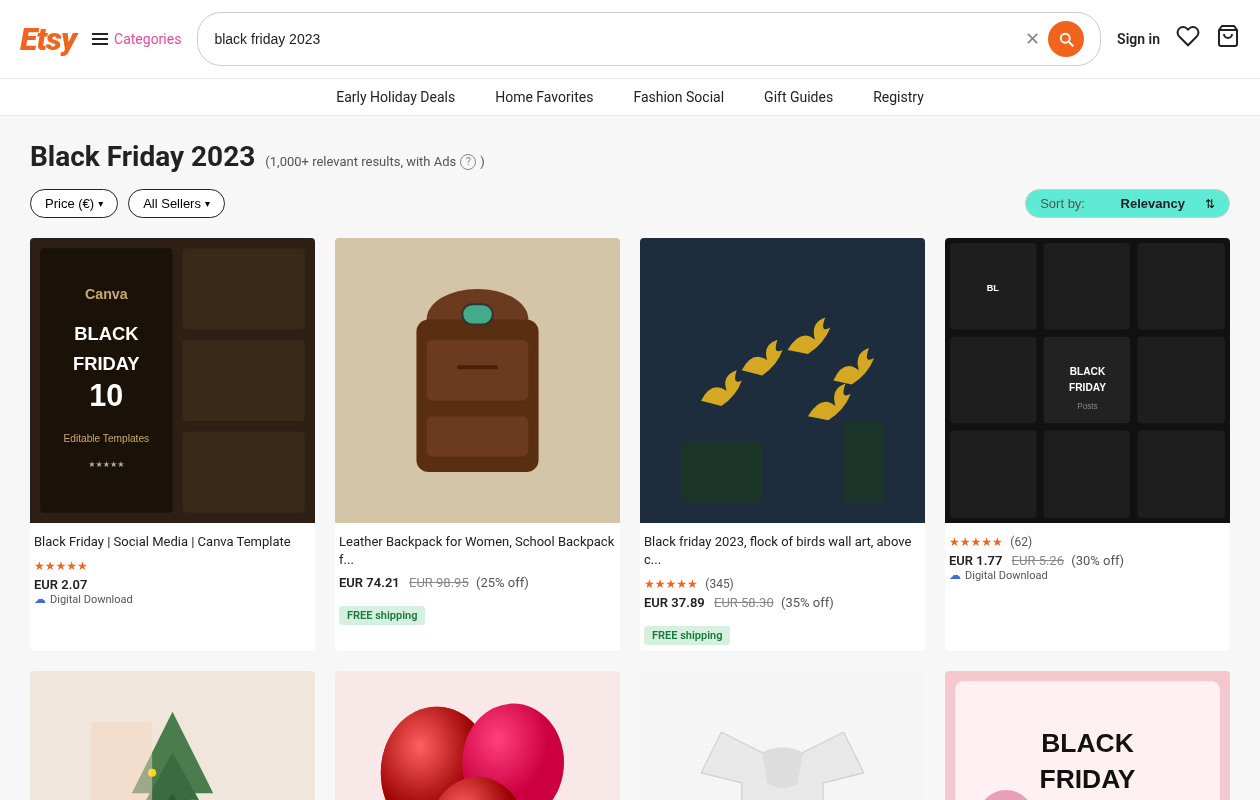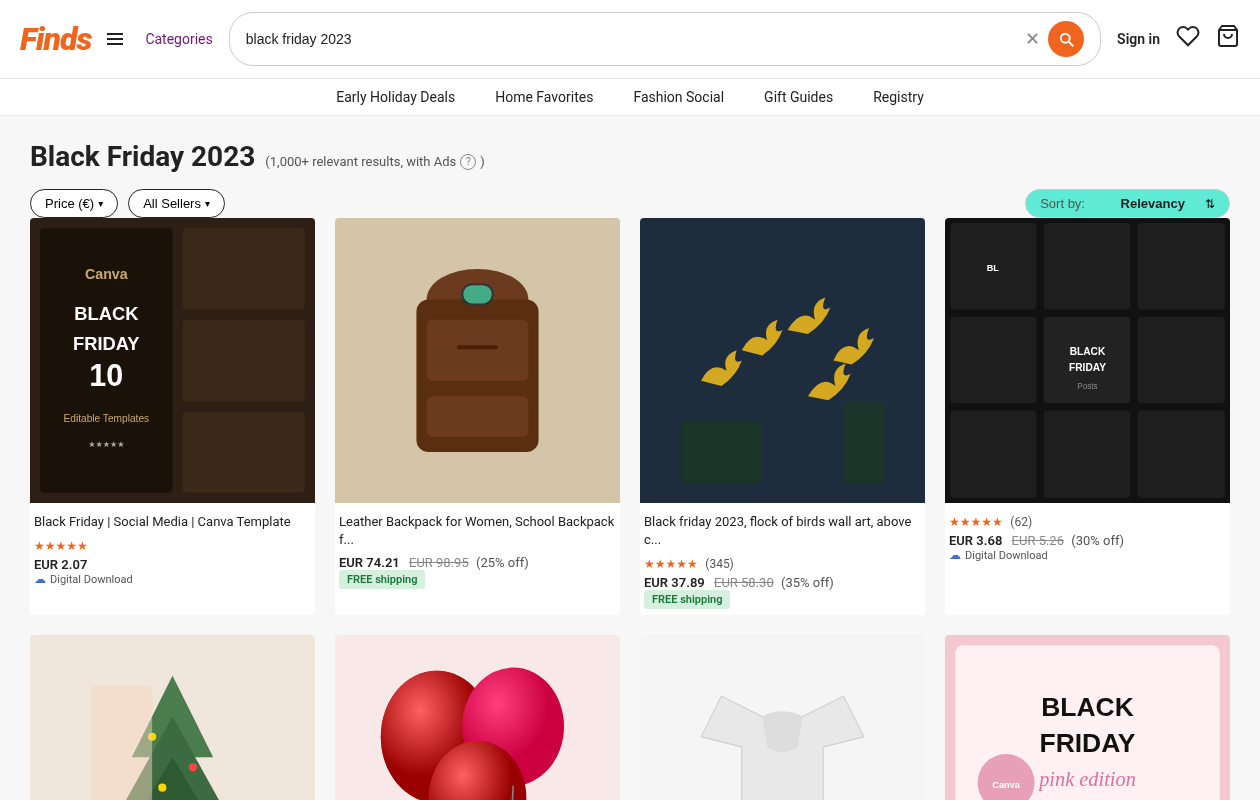--- a/index.html
+++ b/index.html
@@ -1,21 +1,21 @@
 <!DOCTYPE html>
 <html><head>
   <meta charset="utf-8">
   <style>
     * { box-sizing: border-box; margin: 0; padding: 0; }
     body { font-family: -apple-system, BlinkMacSystemFont, 'Segoe UI', Roboto, sans-serif; background: #fff; color: #222; font-size: 14px; }
 
     
     .header { display: flex; align-items: center; padding: 12px 20px; background: #fff; border-bottom: 1px solid #e8e8e8; gap: 16px; }
     .logo { color: #F1641E; font-size: 32px; font-weight: 900; font-style: italic; letter-spacing: -1px; cursor: pointer; flex-shrink: 0; }
-    .categories-btn { display: flex; align-items: center; gap: 22px; font-size: 14px; color: #701a75; cursor: pointer; white-space: nowrap; flex-shrink: 0; }
+    .categories-btn { display: flex; align-items: center; gap: 6px; font-size: 14px; color: #ec4899; cursor: pointer; white-space: nowrap; flex-shrink: 0; }
     .hamburger-icon { display: flex; flex-direction: column; gap: 3px; }
     .hamburger-icon span { display: block; width: 16px; height: 2px; background: #222; }
     .search-bar { flex: 1; display: flex; align-items: center; border: 1px solid #ccc; border-radius: 24px; padding: 8px 16px; background: #fff; min-width: 0; }
     .search-bar input { flex: 1; border: none; outline: none; font-size: 14px; color: #222; background: transparent; }
     .search-clear { background: none; border: none; cursor: pointer; color: #888; font-size: 18px; padding: 0 8px; }
     .search-submit { background: #F1641E; border: none; border-radius: 50%; width: 36px; height: 36px; cursor: pointer; display: flex; align-items: center; justify-content: center; flex-shrink: 0; }
     .search-submit svg { fill: #fff; }
     .header-actions { display: flex; align-items: center; gap: 16px; flex-shrink: 0; }
     .sign-in { font-size: 14px; font-weight: 600; color: #222; cursor: pointer; white-space: nowrap; }
     .icon-btn { background: none; border: none; cursor: pointer; color: #222; font-size: 22px; }
@@ -25,53 +25,53 @@
     .nav-item { font-size: 14px; color: #222; cursor: pointer; white-space: nowrap; text-decoration: none; }
 
     
     .main { padding: 24px 30px; background: #f7f7f7; min-height: 600px; }
     .page-title-row { display: flex; align-items: baseline; gap: 10px; margin-bottom: 16px; }
     .page-title { font-size: 28px; font-weight: 700; color: #222; }
     .results-info { font-size: 13px; color: #555; display: flex; align-items: center; gap: 4px; }
     .info-icon { width: 16px; height: 16px; border-radius: 50%; border: 1px solid #888; display: inline-flex; align-items: center; justify-content: center; font-size: 11px; color: #888; cursor: pointer; }
 
     
-    .filters-row { display: flex; align-items: center; justify-content: space-between; }
+    .filters-row { display: flex; align-items: center; justify-content: space-between; margin-bottom: 20px; }
     .filters-left { display: flex; gap: 10px; }
     .filter-btn { border: 1px solid #222; border-radius: 20px; padding: 6px 14px; font-size: 13px; background: #fff; cursor: pointer; display: flex; align-items: center; gap: 4px; }
     .filter-btn .chevron { font-size: 10px; }
     .sort-btn { border: 1px solid #ccc; border-radius: 20px; padding: 6px 14px; font-size: 13px; background: #5eead4; cursor: pointer; display: flex; align-items: center; gap: 16px; }
     .sort-label { color: #555; }
     .sort-value { font-weight: 700; color: #222; }
 
     
     .product-grid { display: grid; grid-template-columns: repeat(4, 1fr); gap: 20px; }
     .product-card { background: #fff; border-radius: 4px; overflow: hidden; cursor: pointer; }
     .product-info { padding: 10px 4px 6px; }
     .product-name { font-size: 13px; color: #222; line-height: 1.4; margin-bottom: 6px; overflow: hidden; display: -webkit-box; -webkit-line-clamp: 2; -webkit-box-orient: vertical; }
     .stars { color: #F1641E; font-size: 12px; }
     .review-count { color: #555; font-size: 12px; margin-left: 4px; }
     .price-row { margin-top: 4px; font-size: 13px; }
     .price { font-weight: 600; color: #222; }
     .original-price { text-decoration: line-through; color: #888; margin-left: 6px; }
     .discount { color: #555; margin-left: 4px; }
-    .badge { display: inline-block; margin-top: 0; padding: 3px 8px; border-radius: 3px; font-size: 11px; font-weight: 600; }
+    .badge { display: inline-block; margin-top: 16px; padding: 3px 8px; border-radius: 3px; font-size: 11px; font-weight: 600; }
     .badge-free { background: #d6f0e0; color: #1a7a3c; }
     .badge-digital { background: none; color: #555; font-size: 11px; display: flex; align-items: center; gap: 4px; }
     .digital-icon { color: #3b6fd4; font-size: 12px; }
 
     .product-image-container { position: relative; width: 100%; padding-bottom: 100%; overflow: hidden; }
     .product-image-container > div { position: absolute; inset: 0; }
   </style>
 </head>
 <body>
 
 <header>
   <div class="header">
-    <div class="logo">Finds</div>
+    <div class="logo">Etsy</div>
 
     <div class="categories-btn">
       <div class="hamburger-icon">
         <span></span>
           <span></span>
           <span></span>
       </div>
       <span>Categories</span>
     </div>
 
@@ -246,21 +246,21 @@
       <text x="140" y="150" text-anchor="middle" fill="#fff" font-size="10" font-weight="900" font-family="sans-serif">FRIDAY</text>
       <text x="140" y="168" text-anchor="middle" fill="#888" font-size="8" font-family="sans-serif">Posts</text>
     </svg></div>
     </div>
     <div class="product-info">
       <div>
       <span class="stars">★★★★★</span>
       <span class="review-count">(62)</span>
     </div>
       <div class="price-row">
-    <span class="price">EUR 3.68</span>
+    <span class="price">EUR 1.77</span>
     <span class="original-price">EUR 5.26</span>
     <span class="discount">(30% off)</span>
   </div>
       <div class="badge-digital">
       <span class="digital-icon">☁</span>
       <span>Digital Download</span>
     </div>
     </div>
   </div>
       <div class="product-card">

